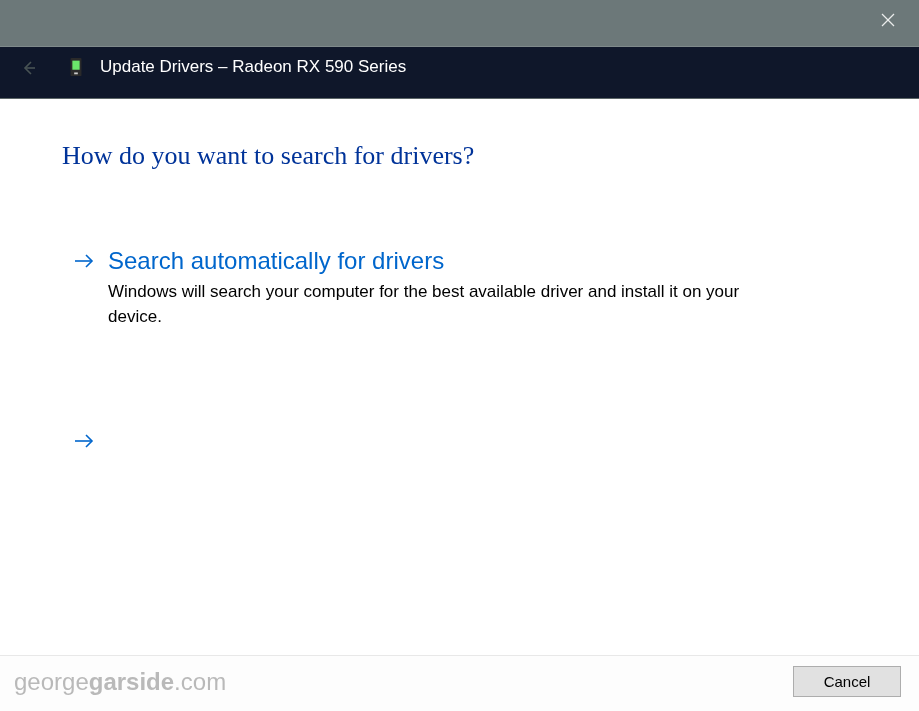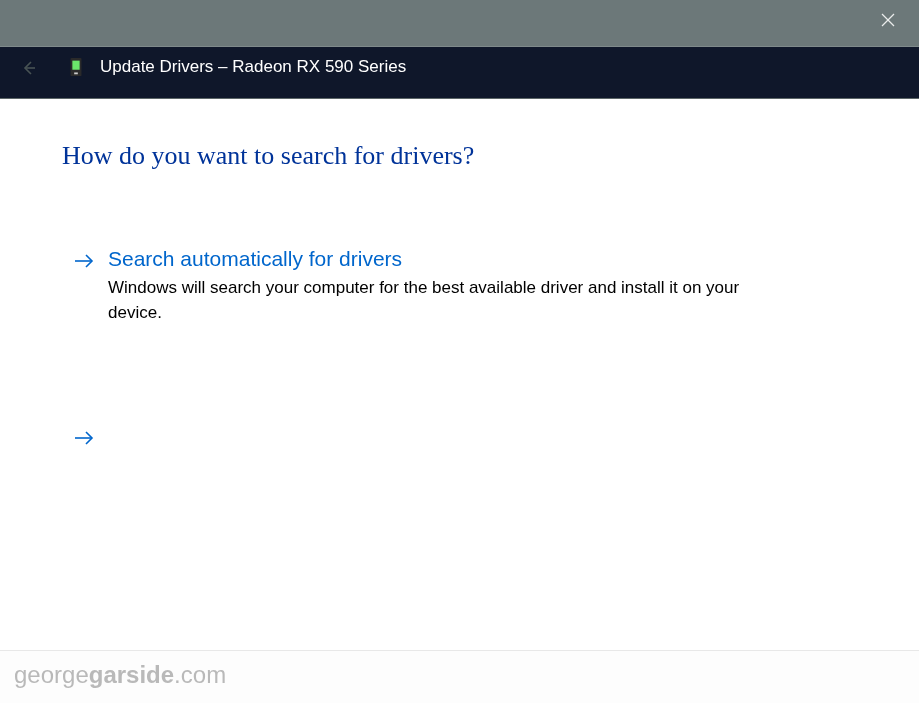--- a/index.html
+++ b/index.html
@@ -76,34 +76,34 @@
     .option .arrow {
       color: #0066cc;
       font-size: 22px;
       line-height: 1.4;
       margin-top: 2px;
       flex-shrink: 0;
     }
     .option-text { flex: 1; }
     .option-title {
       color: #0066cc;
-      font-size: 21px;
+      font-size: 24px;
       font-weight: 400;
       line-height: 1.3;
       margin-bottom: 4px;
     }
     .option-desc {
       color: #000000;
       font-size: 17px;
       font-weight: 400;
       line-height: 1.45;
     }
     .footer {
       position: absolute;
-      bottom: 8px;
+      bottom: 0;
       left: 0;
       right: 0;
       display: flex;
       align-items: center;
       justify-content: space-between;
       padding: 10px 18px 14px 14px;
       border-top: 1px solid #e8e8e8;
       background: #fdfdfd;
     }
     .watermark {
@@ -175,13 +175,14 @@
         <path d="M12 2 L18 8 L12 14" fill="none" stroke="#0066cc" stroke-width="1.6"></path>
       </svg>
     </span>
   </div>
 </div>
 
 <div class="footer">
   <div class="watermark">
     <span>george</span><span class="bold">garside</span><span>.com</span>
   </div>
+  <button class="cancel-btn">Cancel</button>
 </div>
 
 </body></html>

